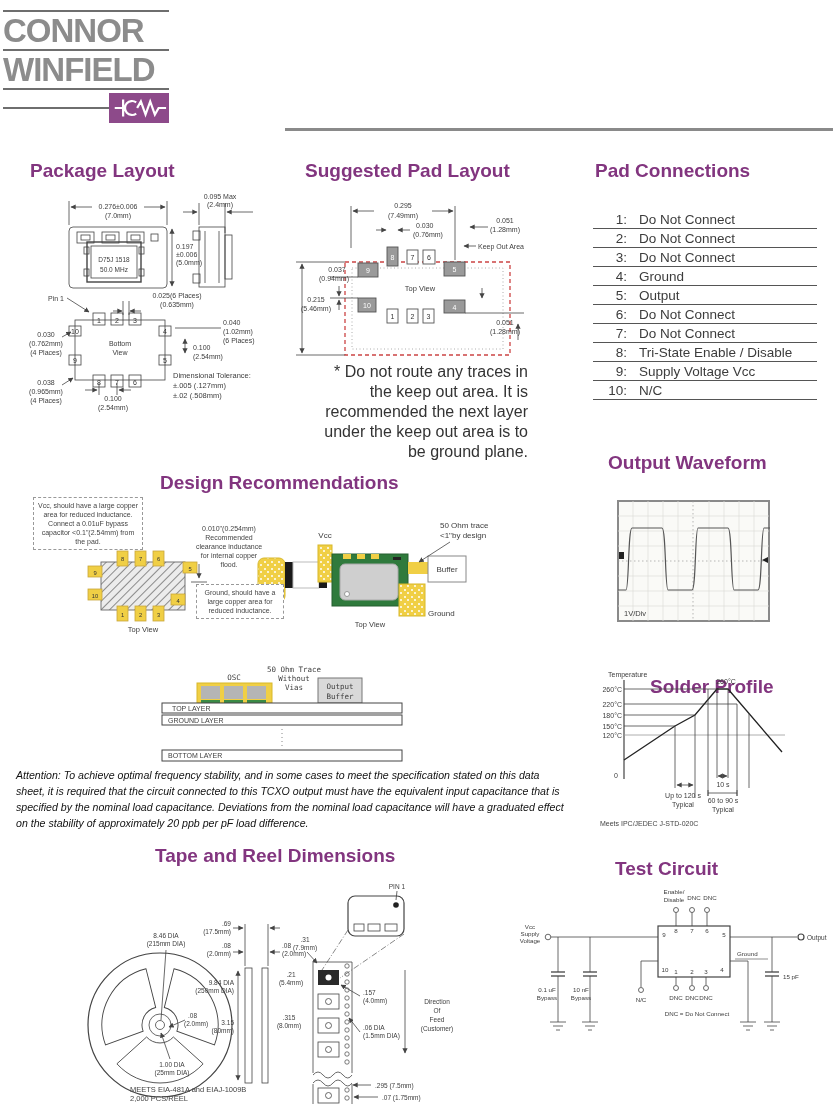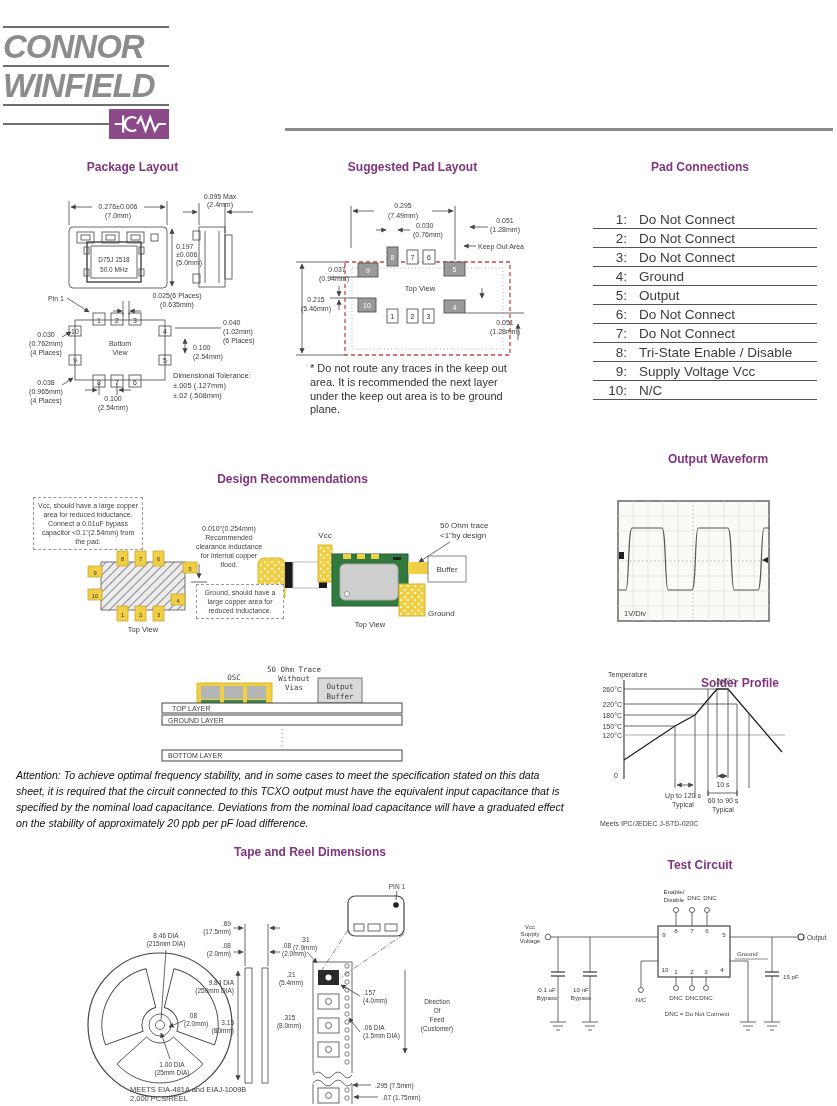--- a/index.html
+++ b/index.html
@@ -1,34 +1,34 @@
 <!DOCTYPE html>
 <html><head>
 <meta charset="utf-8">
 <style>
   html,body{margin:0;padding:0;background:#fff;}
   #page{position:relative;width:837px;height:1106px;background:#fff;overflow:hidden;
         font-family:"Liberation Sans",sans-serif;color:#333;}
   .abs{position:absolute;}
-  .sec-title{position:absolute;font-weight:bold;font-size:12px;color:#82357f;text-align:center;}
+  .sec-title{position:absolute;font-weight:bold;font-size:19px;color:#82357f;}
   
-  .logo{position:absolute;left:3px;top:26px;width:166px;font-style:italic;}
+  .logo{position:absolute;left:3px;top:10px;width:166px;}
   .logo-rule{height:2px;background:#6e6e6e;}
   .logo-text{font-weight:bold;font-size:33px;line-height:37px;color:#8c8c8c;letter-spacing:-1px;}
   .logo-bottom{display:flex;align-items:center;margin-top:3px;}
   .logo-bottom-rule{flex:1;height:2px;background:#6e6e6e;}
   .hcw-box{width:60px;height:30px;background:#8d4a8a;display:flex;align-items:center;justify-content:center;}
   .head-rule{position:absolute;left:285px;top:128px;width:548px;height:3px;background:#8a8a8a;}
   
   .pc-list{position:absolute;left:593px;top:210px;width:224px;font-size:13.5px;color:#3c3c3c;}
   .pc-row{display:flex;border-bottom:1.4px solid #555;height:17px;align-items:flex-end;padding-bottom:1px;}
   .pc-num{width:34px;text-align:right;}
   .pc-label{margin-left:12px;white-space:nowrap;}
   
-  .note{position:absolute;font-size:11px;line-height:1.25;color:#333;}
+  .note{position:absolute;font-size:16px;line-height:1.25;color:#333;text-align:right;}
   .tiny-note{position:absolute;font-size:7px;line-height:1.3;color:#444;text-align:center;}
   .dashed{border:1px dashed #999;padding:3px 2px;background:#fff;}
   .attention{position:absolute;left:16px;top:768px;width:548px;font-style:italic;
              font-size:10.6px;line-height:1.5;color:#111;}
   .caption{position:absolute;font-size:7.5px;color:#444;}
   
   svg text{font-family:"Liberation Sans",sans-serif;font-size:7px;fill:#3d3d3d;}
   svg text.mid{text-anchor:middle;} svg text.end{text-anchor:end;}
   svg text.t8{font-size:8px;} svg text.t65{font-size:6.5px;} svg text.t6{font-size:6.2px;}
   svg text.t75{font-size:7.5px;}

